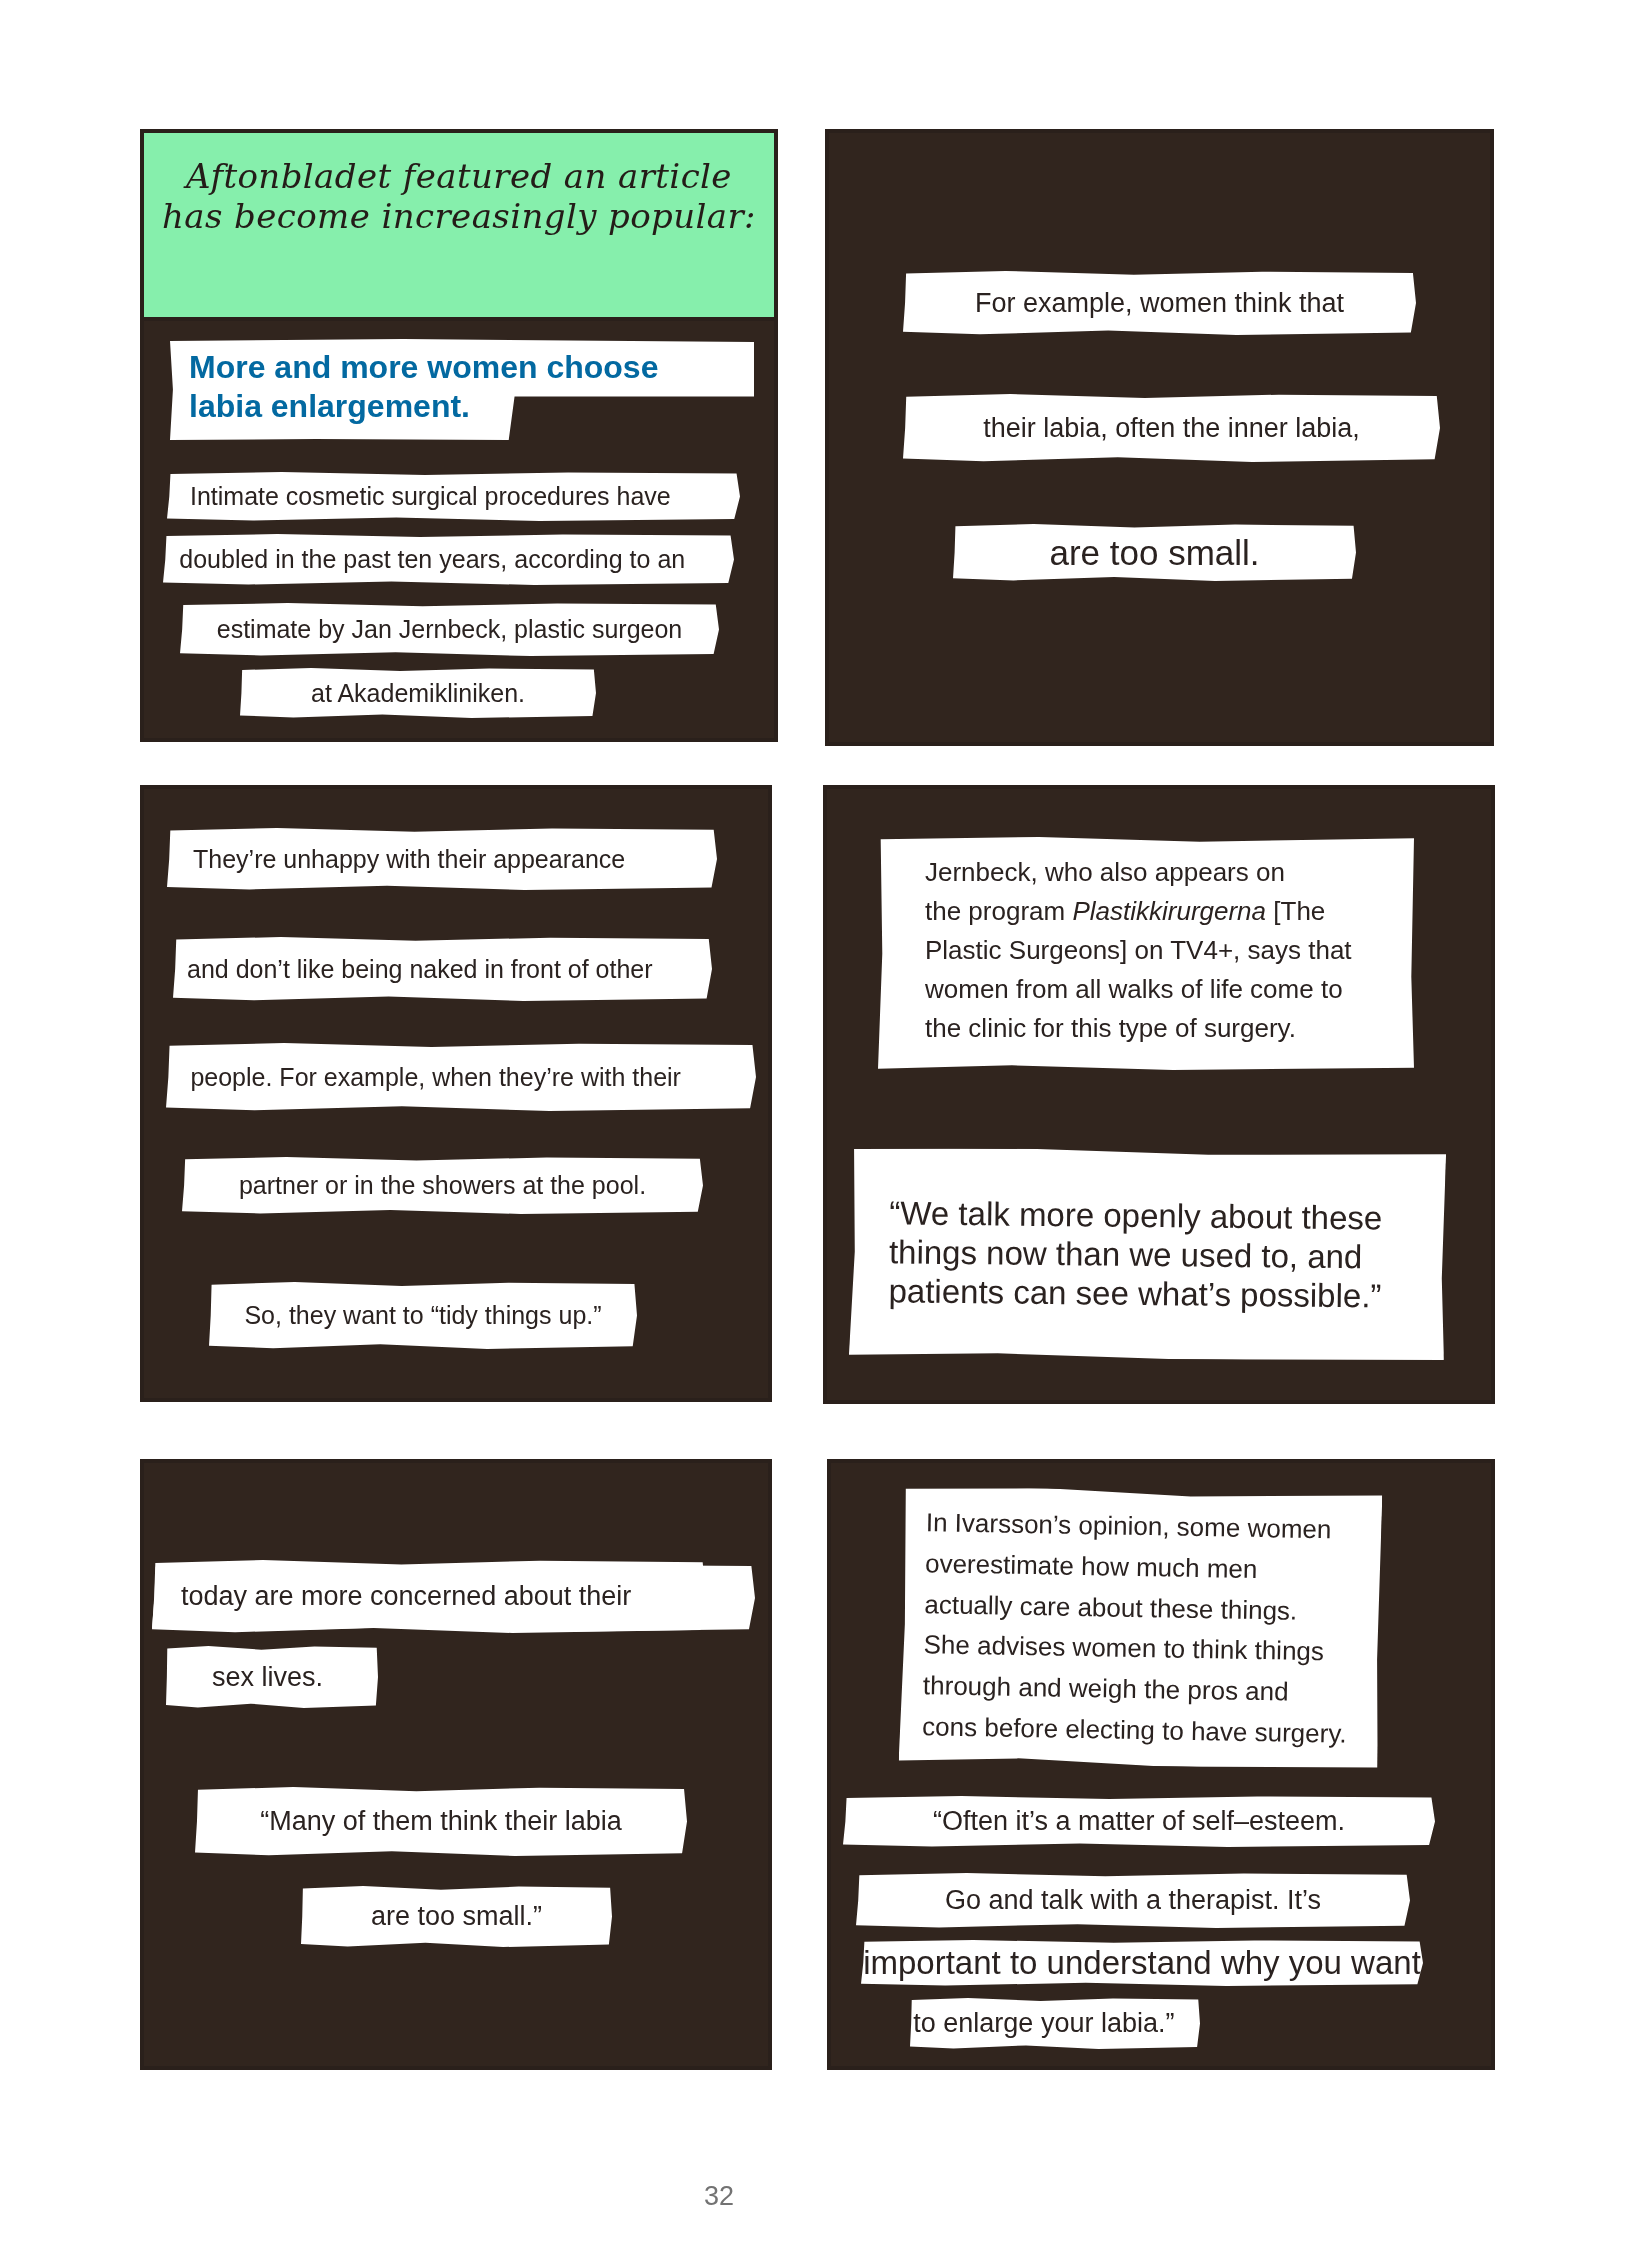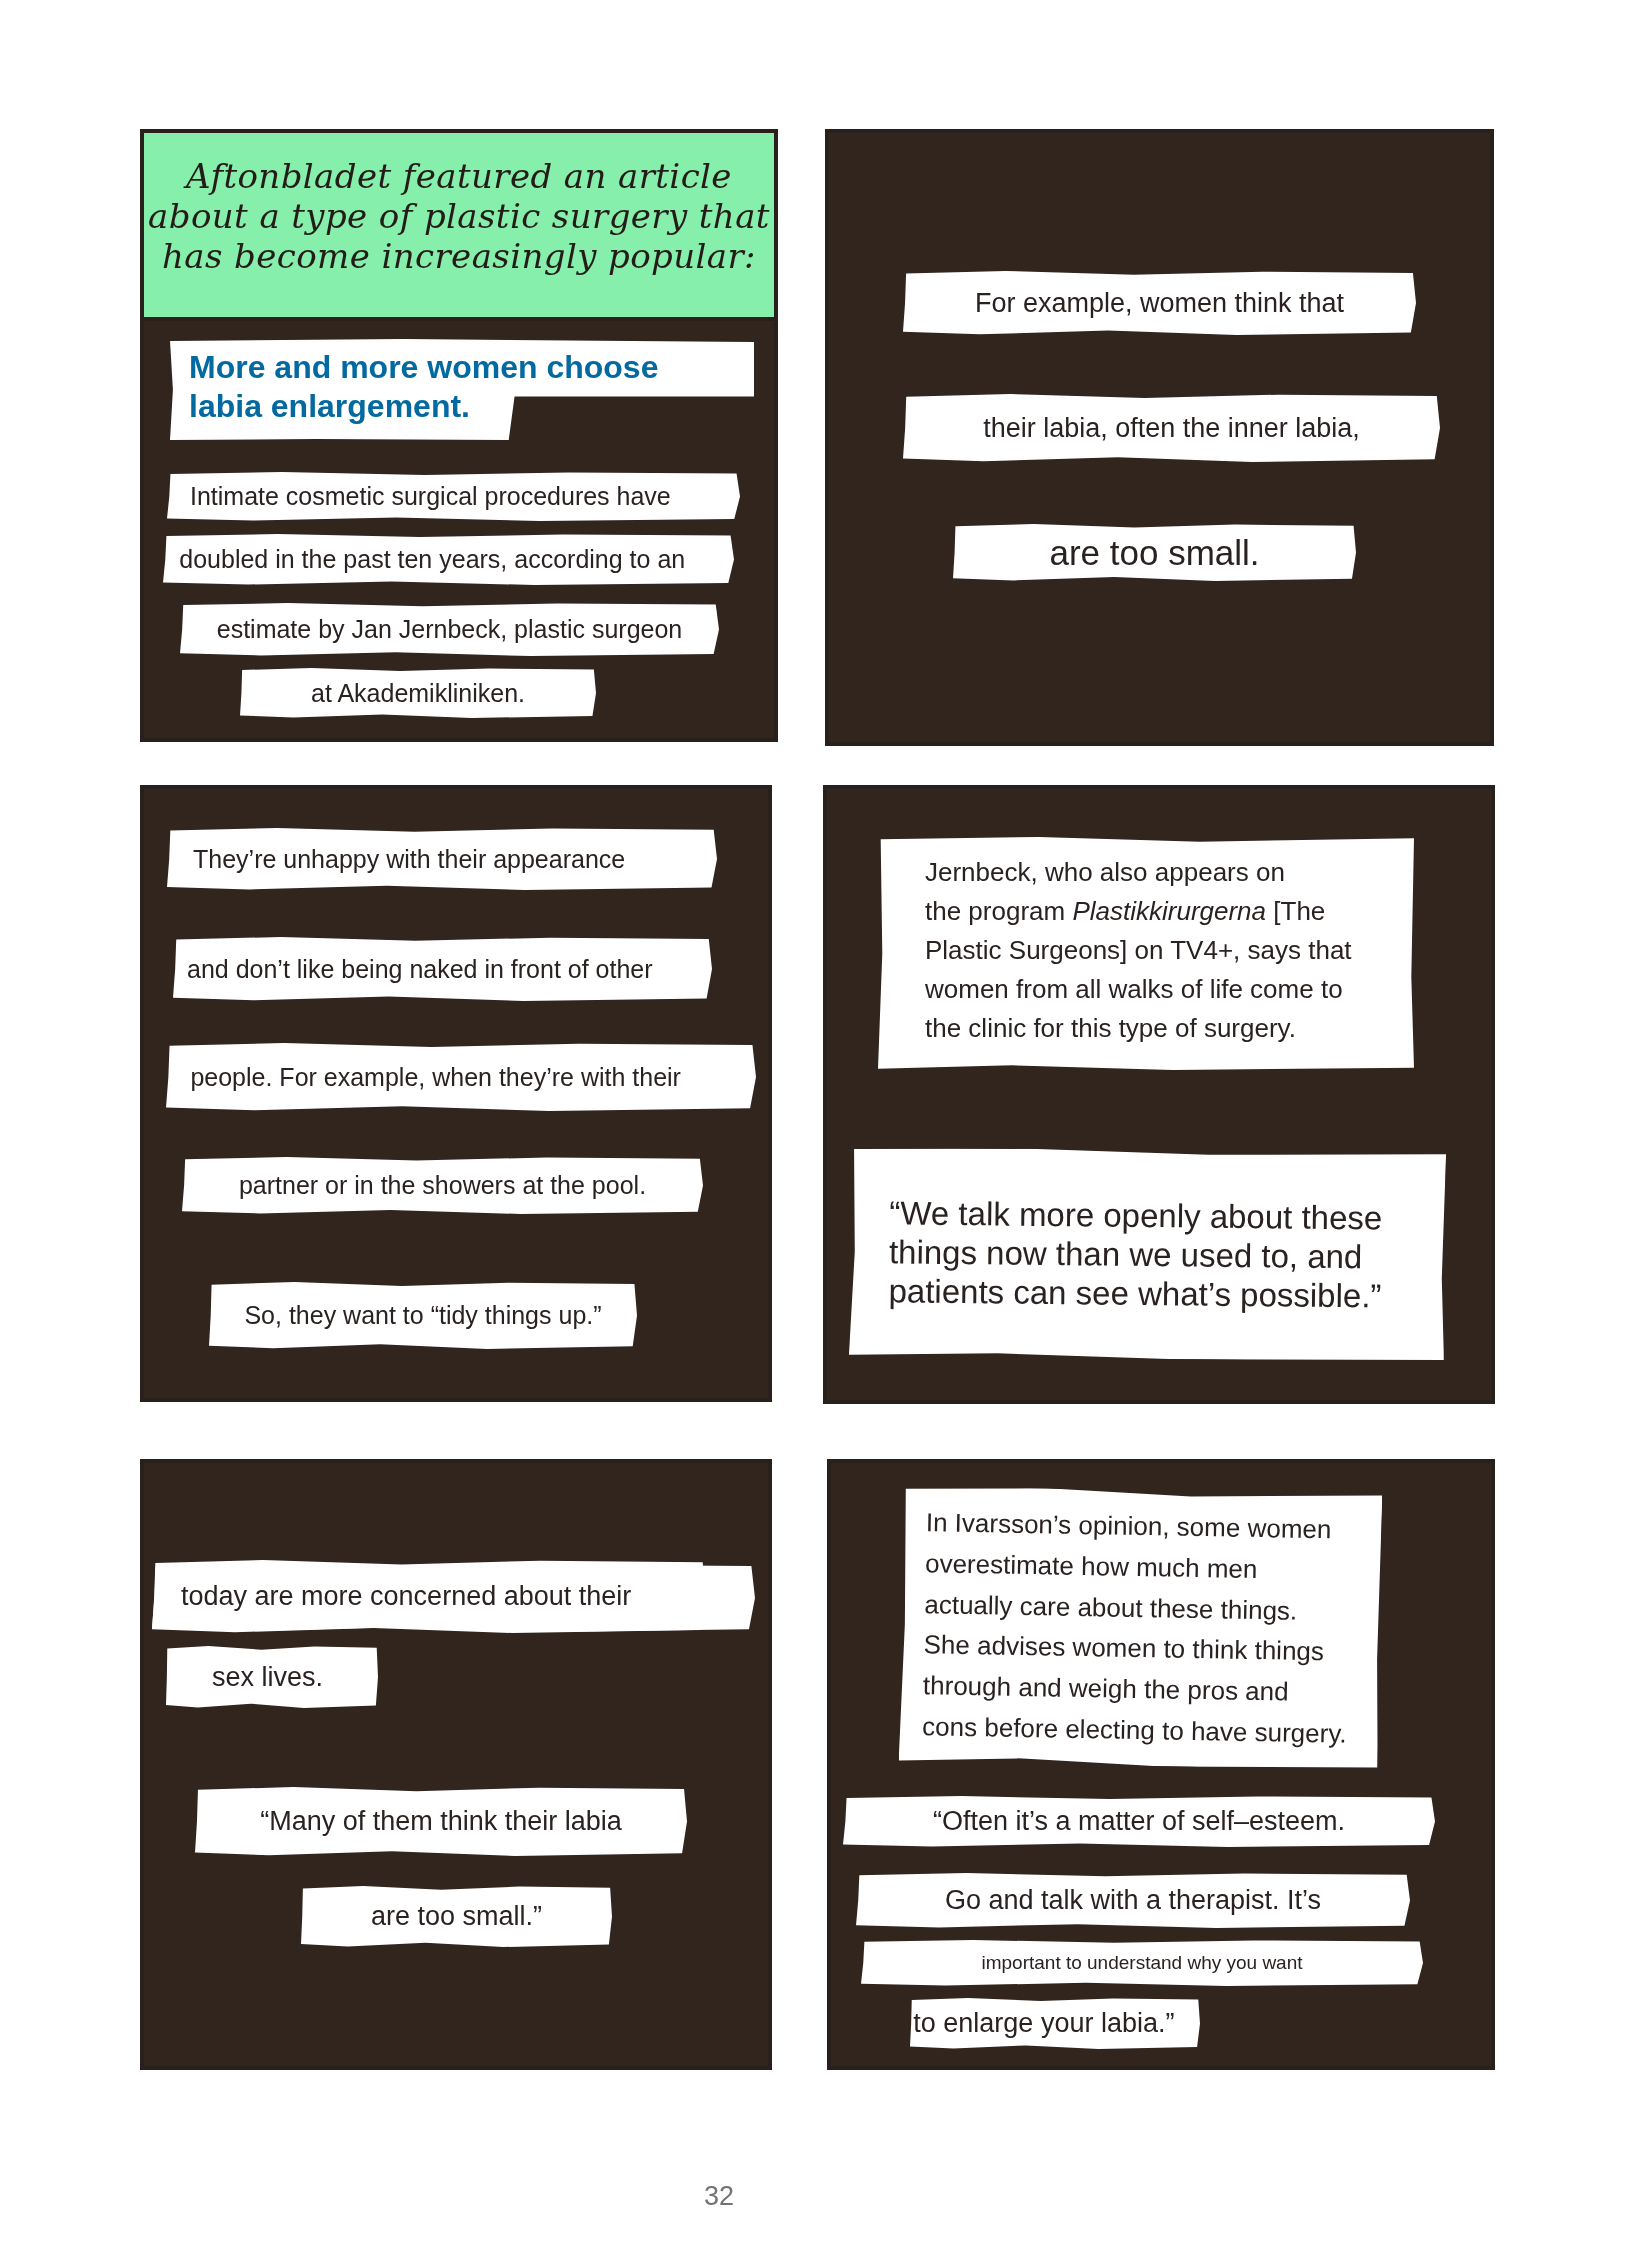--- a/index.html
+++ b/index.html
@@ -27,21 +27,20 @@
   .pagenum { position:absolute; left:0; width:1438px; top:2181px; text-align:center;
              font-size:27px; color:#737373; }
   .it { font-style:italic; }
 </style>
 </head>
 <body>
 
 <div class="panel" style="left:140px;top:129px;width:638px;height:613px;"></div>
 <div class="caption" style="left:140px;top:129px;width:638px;height:192px;padding-top:23px;">
   <div class="line">Aftonbladet featured an article</div>
-  <div class="line">about a type of plastic surgery that</div>
   <div class="line">has become increasingly popular:</div>
 </div>
 <div class="headline" style="left:170px;top:339px;width:584px;height:101px;">
   <div class="line" style="top:9.8px;">More and more women choose</div>
   <div class="line" style="top:49px;">labia enlargement.</div>
 </div>
 <div class="strip left" style="left:167px;top:472px;width:573px;height:49px;">Intimate cosmetic surgical procedures have</div>
 <div class="strip left" style="left:163px;top:534px;width:571px;height:51px;padding-left:16.3px;">doubled in the past ten years, according to an</div>
 <div class="strip center" style="left:180px;top:603px;width:539px;height:53px;">estimate by Jan Jernbeck, plastic surgeon</div>
 <div class="strip center" style="left:240px;top:668px;width:356px;height:50px;">at Akademikliniken.</div>
@@ -85,17 +84,17 @@
 <div class="box" style="left:901px;top:1490px;width:479px;height:276px;transform:rotate(1deg);">
   <div class="line" style="left:23px;top:21px;">In Ivarsson’s opinion, some women</div>
   <div class="line" style="left:23px;top:62px;">overestimate how much men</div>
   <div class="line" style="left:23px;top:103px;">actually care about these things.</div>
   <div class="line" style="left:23px;top:143px;">She advises women to think things</div>
   <div class="line" style="left:23px;top:184px;">through and weigh the pros and</div>
   <div class="line" style="left:23px;top:225px;">cons before electing to have surgery.</div>
 </div>
 <div class="strip center" style="left:843px;top:1796px;width:592px;height:51px;font-size:27px;">“Often it’s a matter of self–esteem.</div>
 <div class="strip center" style="left:856px;top:1873px;width:554px;height:55px;font-size:27px;">Go and talk with a therapist. It’s</div>
-<div class="strip center" style="left:861px;top:1940px;width:562px;height:46px;font-size:19px;">important to understand why you want</div>
+<div class="strip center" style="left:861px;top:1940px;width:562px;height:46px;font-size:33px;">important to understand why you want</div>
 <div class="strip left" style="left:910px;top:1998px;width:290px;height:51px;padding-left:3.3px;font-size:27px;">to enlarge your labia.”</div>
 
 <div class="pagenum">32</div>
 
 
 </body></html>

